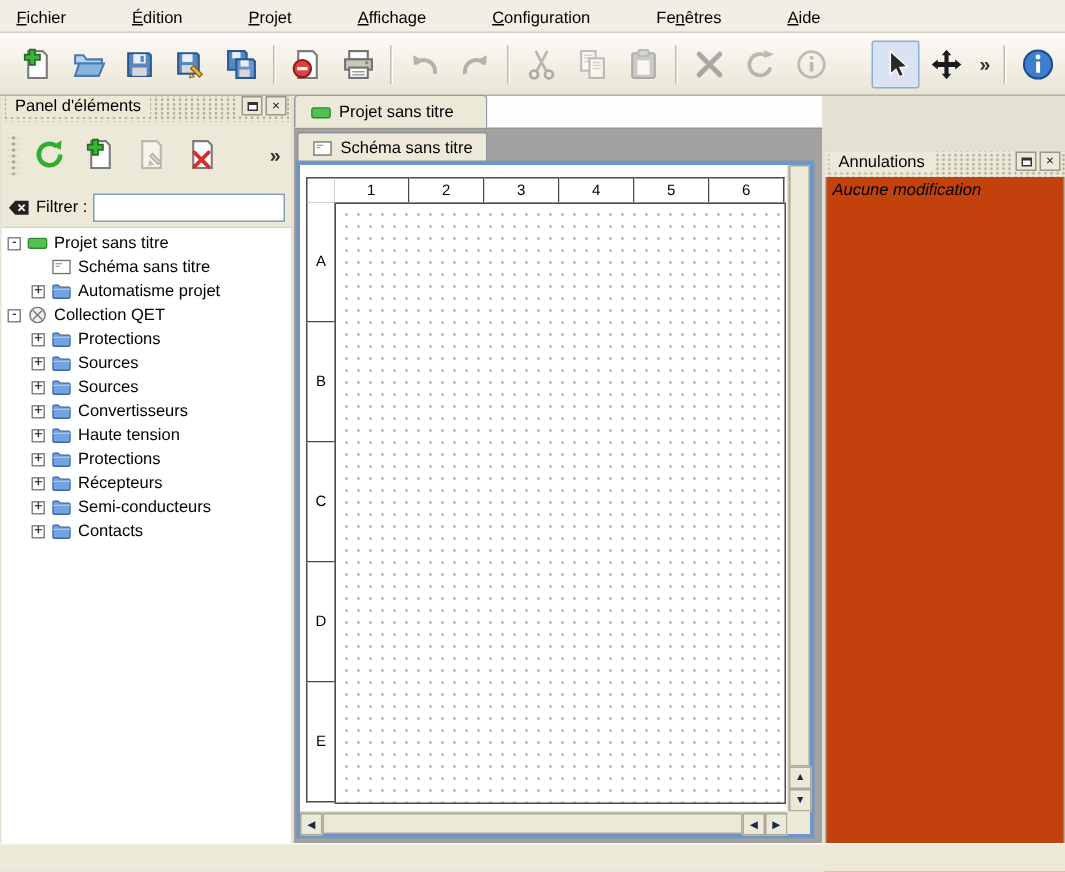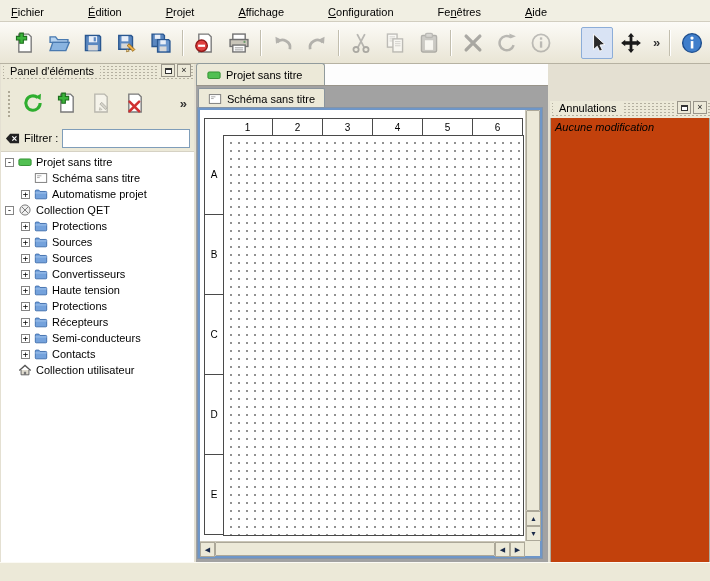--- a/index.html
+++ b/index.html
@@ -529,32 +529,20 @@
         <div class="tree-row">
           <span class="indent" style="width: 16px;"></span>
           <span class="expander">+</span>
           <span class="icon tree-icon">
             <svg width="14" height="14" viewBox="0 0 16 16" xmlns="http://www.w3.org/2000/svg">
               <path d="M1.5 4.5a1 1 0 0 1 1-1h3l1.4 1.6h6.6a1 1 0 0 1 1 1v6.4a1 1 0 0 1-1 1h-11a1 1 0 0 1-1-1z" fill="#74a2dc" stroke="#3868a8"></path>
               <path d="M1.5 6.8h13" stroke="#a8c8ee" stroke-width="1"></path>
             </svg>
           </span>
           <span class="tree-label">Contacts</span>
-        </div>
-        <div class="tree-row">
-          <span class="indent" style="width: 0px;"></span>
-          <span class="expander none"></span>
-          <span class="icon tree-icon">
-            <svg width="14" height="14" viewBox="0 0 16 16" xmlns="http://www.w3.org/2000/svg">
-              <path d="M1.5 8.5L8 2.8l6.5 5.7" fill="none" stroke="#555" stroke-width="1.5"></path>
-              <path d="M3.5 8v5.5h9V8" fill="#e0dcd0" stroke="#555"></path>
-              <rect x="6.7" y="10" width="2.6" height="3.5" fill="#777"></rect>
-            </svg>
-          </span>
-          <span class="tree-label">Collection utilisateur</span>
         </div>
       </div>
   </div>
 
   <div class="mdi">
     <div class="mdi-tabbar">
       <div class="mdi-tab">
         <span class="icon" id="project-tab-icon-slot"><span class="icon"><svg width="14" height="14" viewBox="0 0 16 16" xmlns="http://www.w3.org/2000/svg">
                 <rect x="1" y="4.5" width="14" height="7.5" rx="1.5" fill="#52c052" stroke="#2a8a2a"></rect>
               </svg></span></span>

